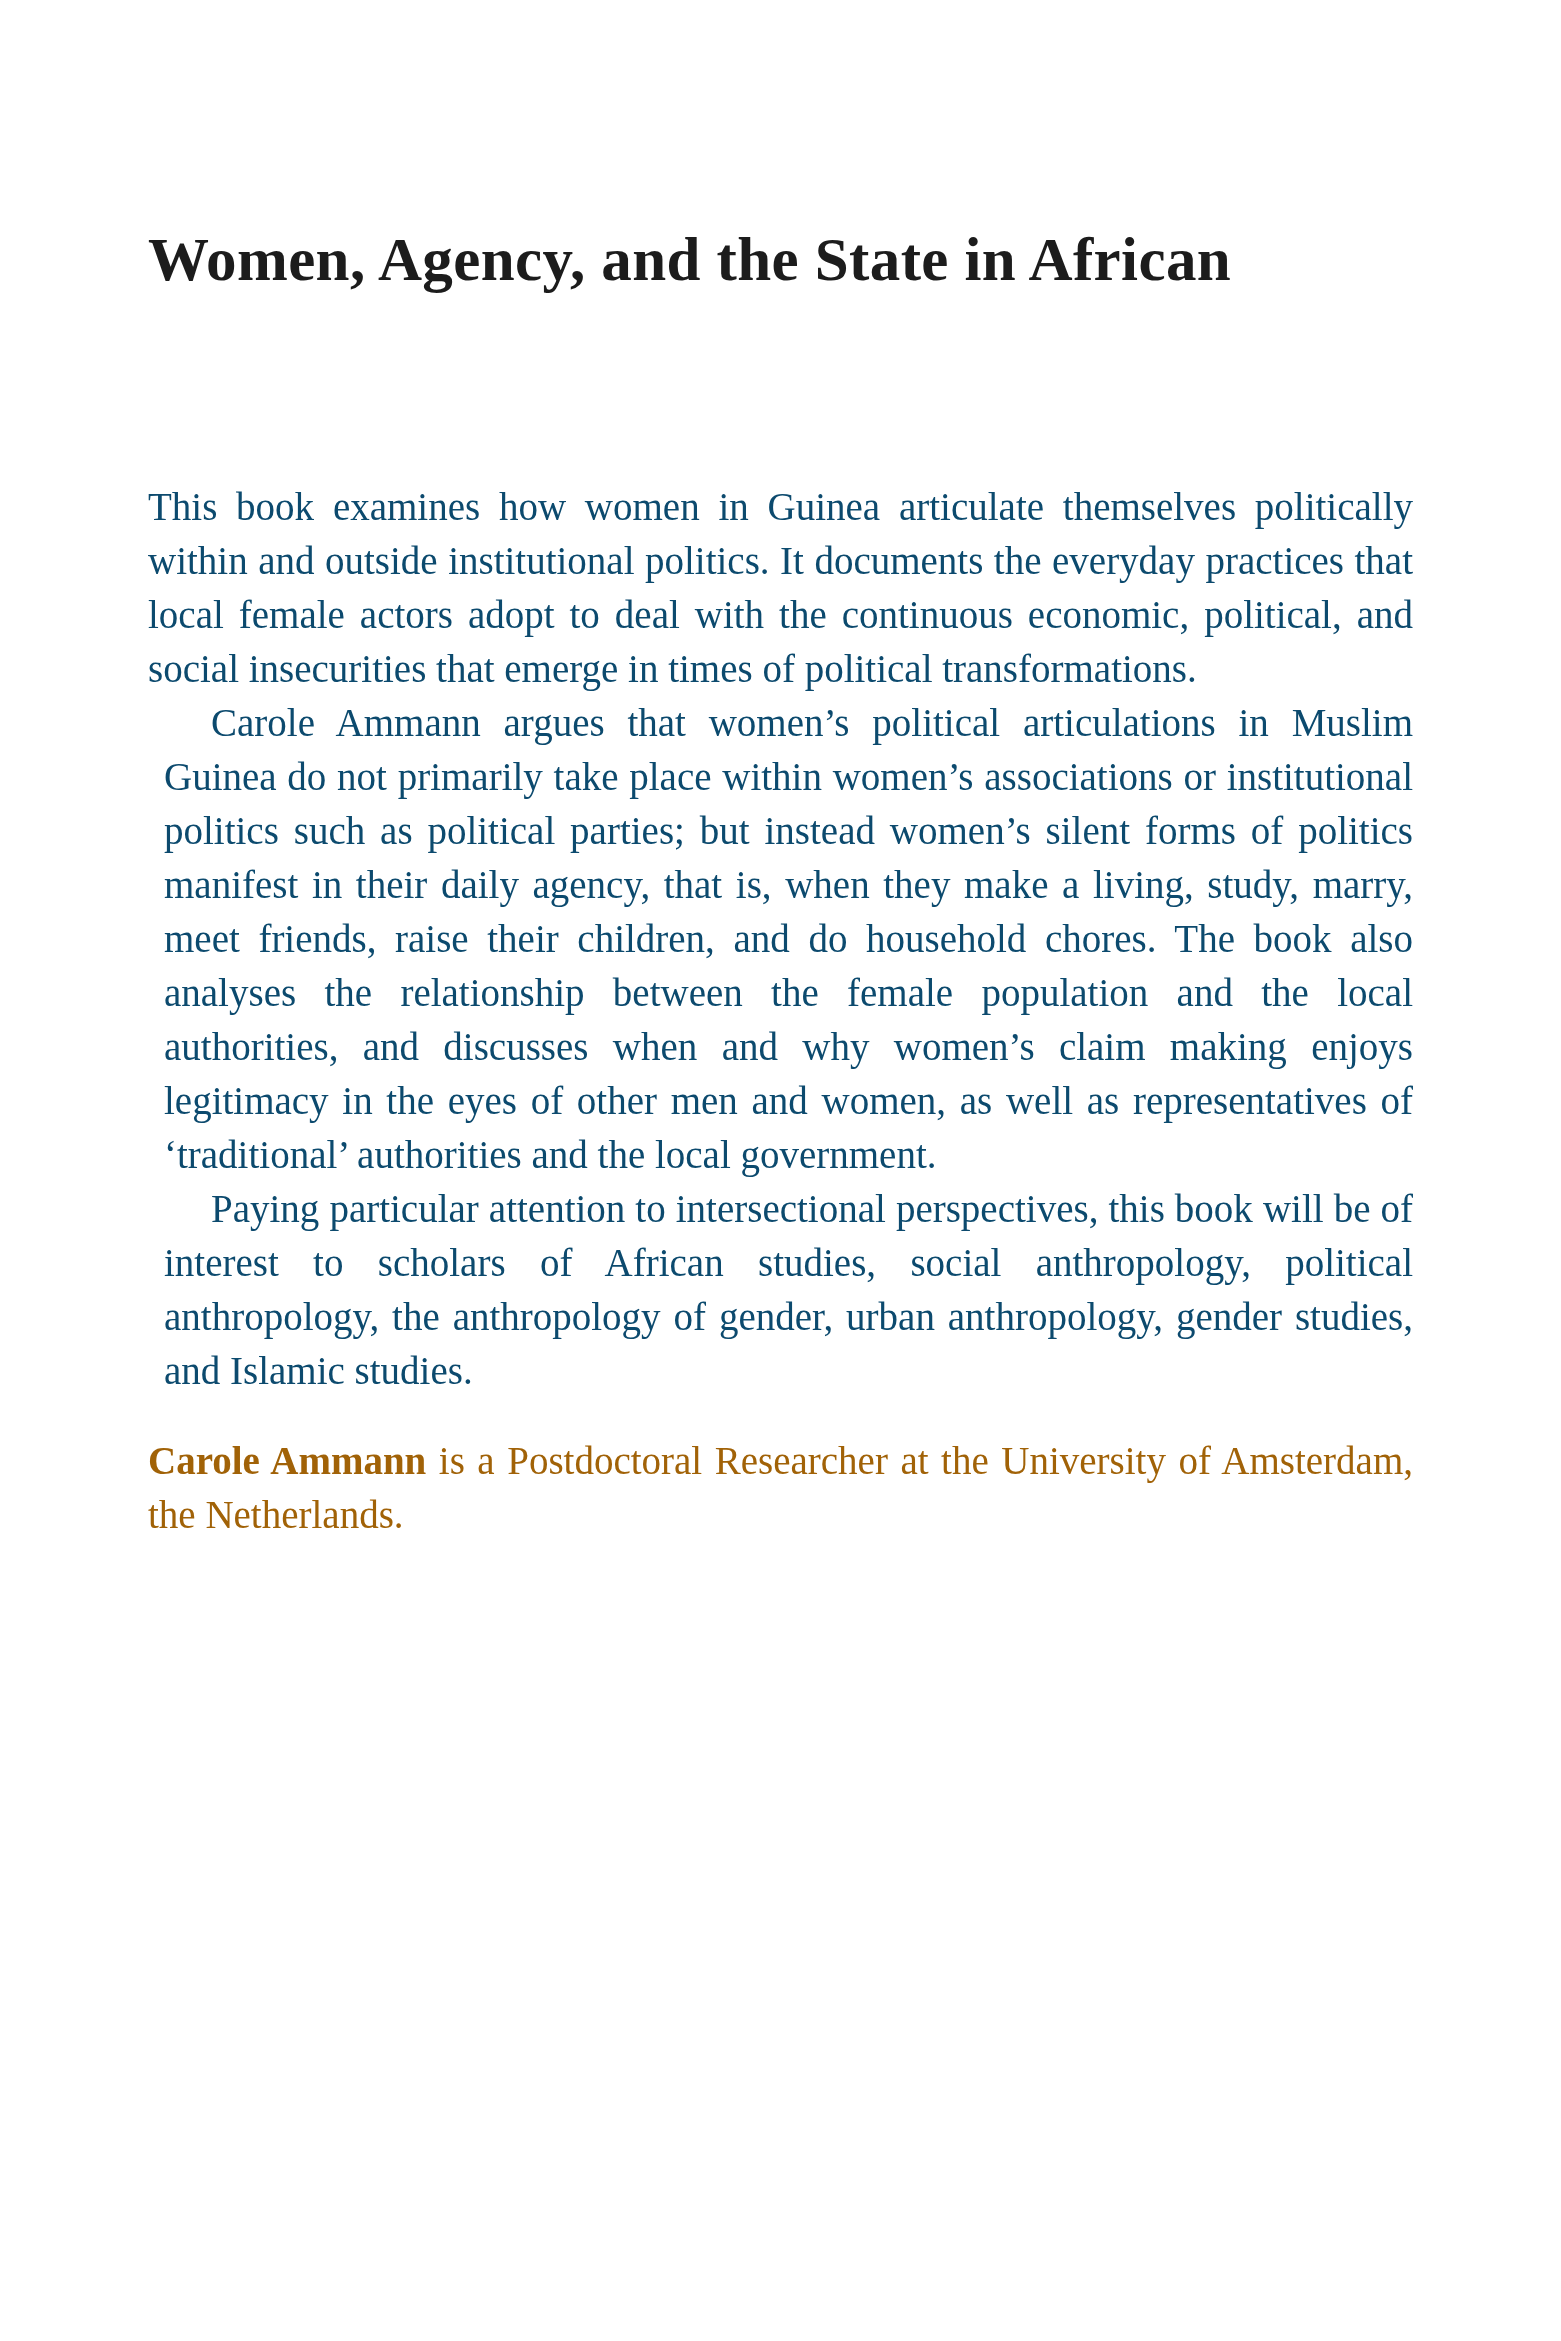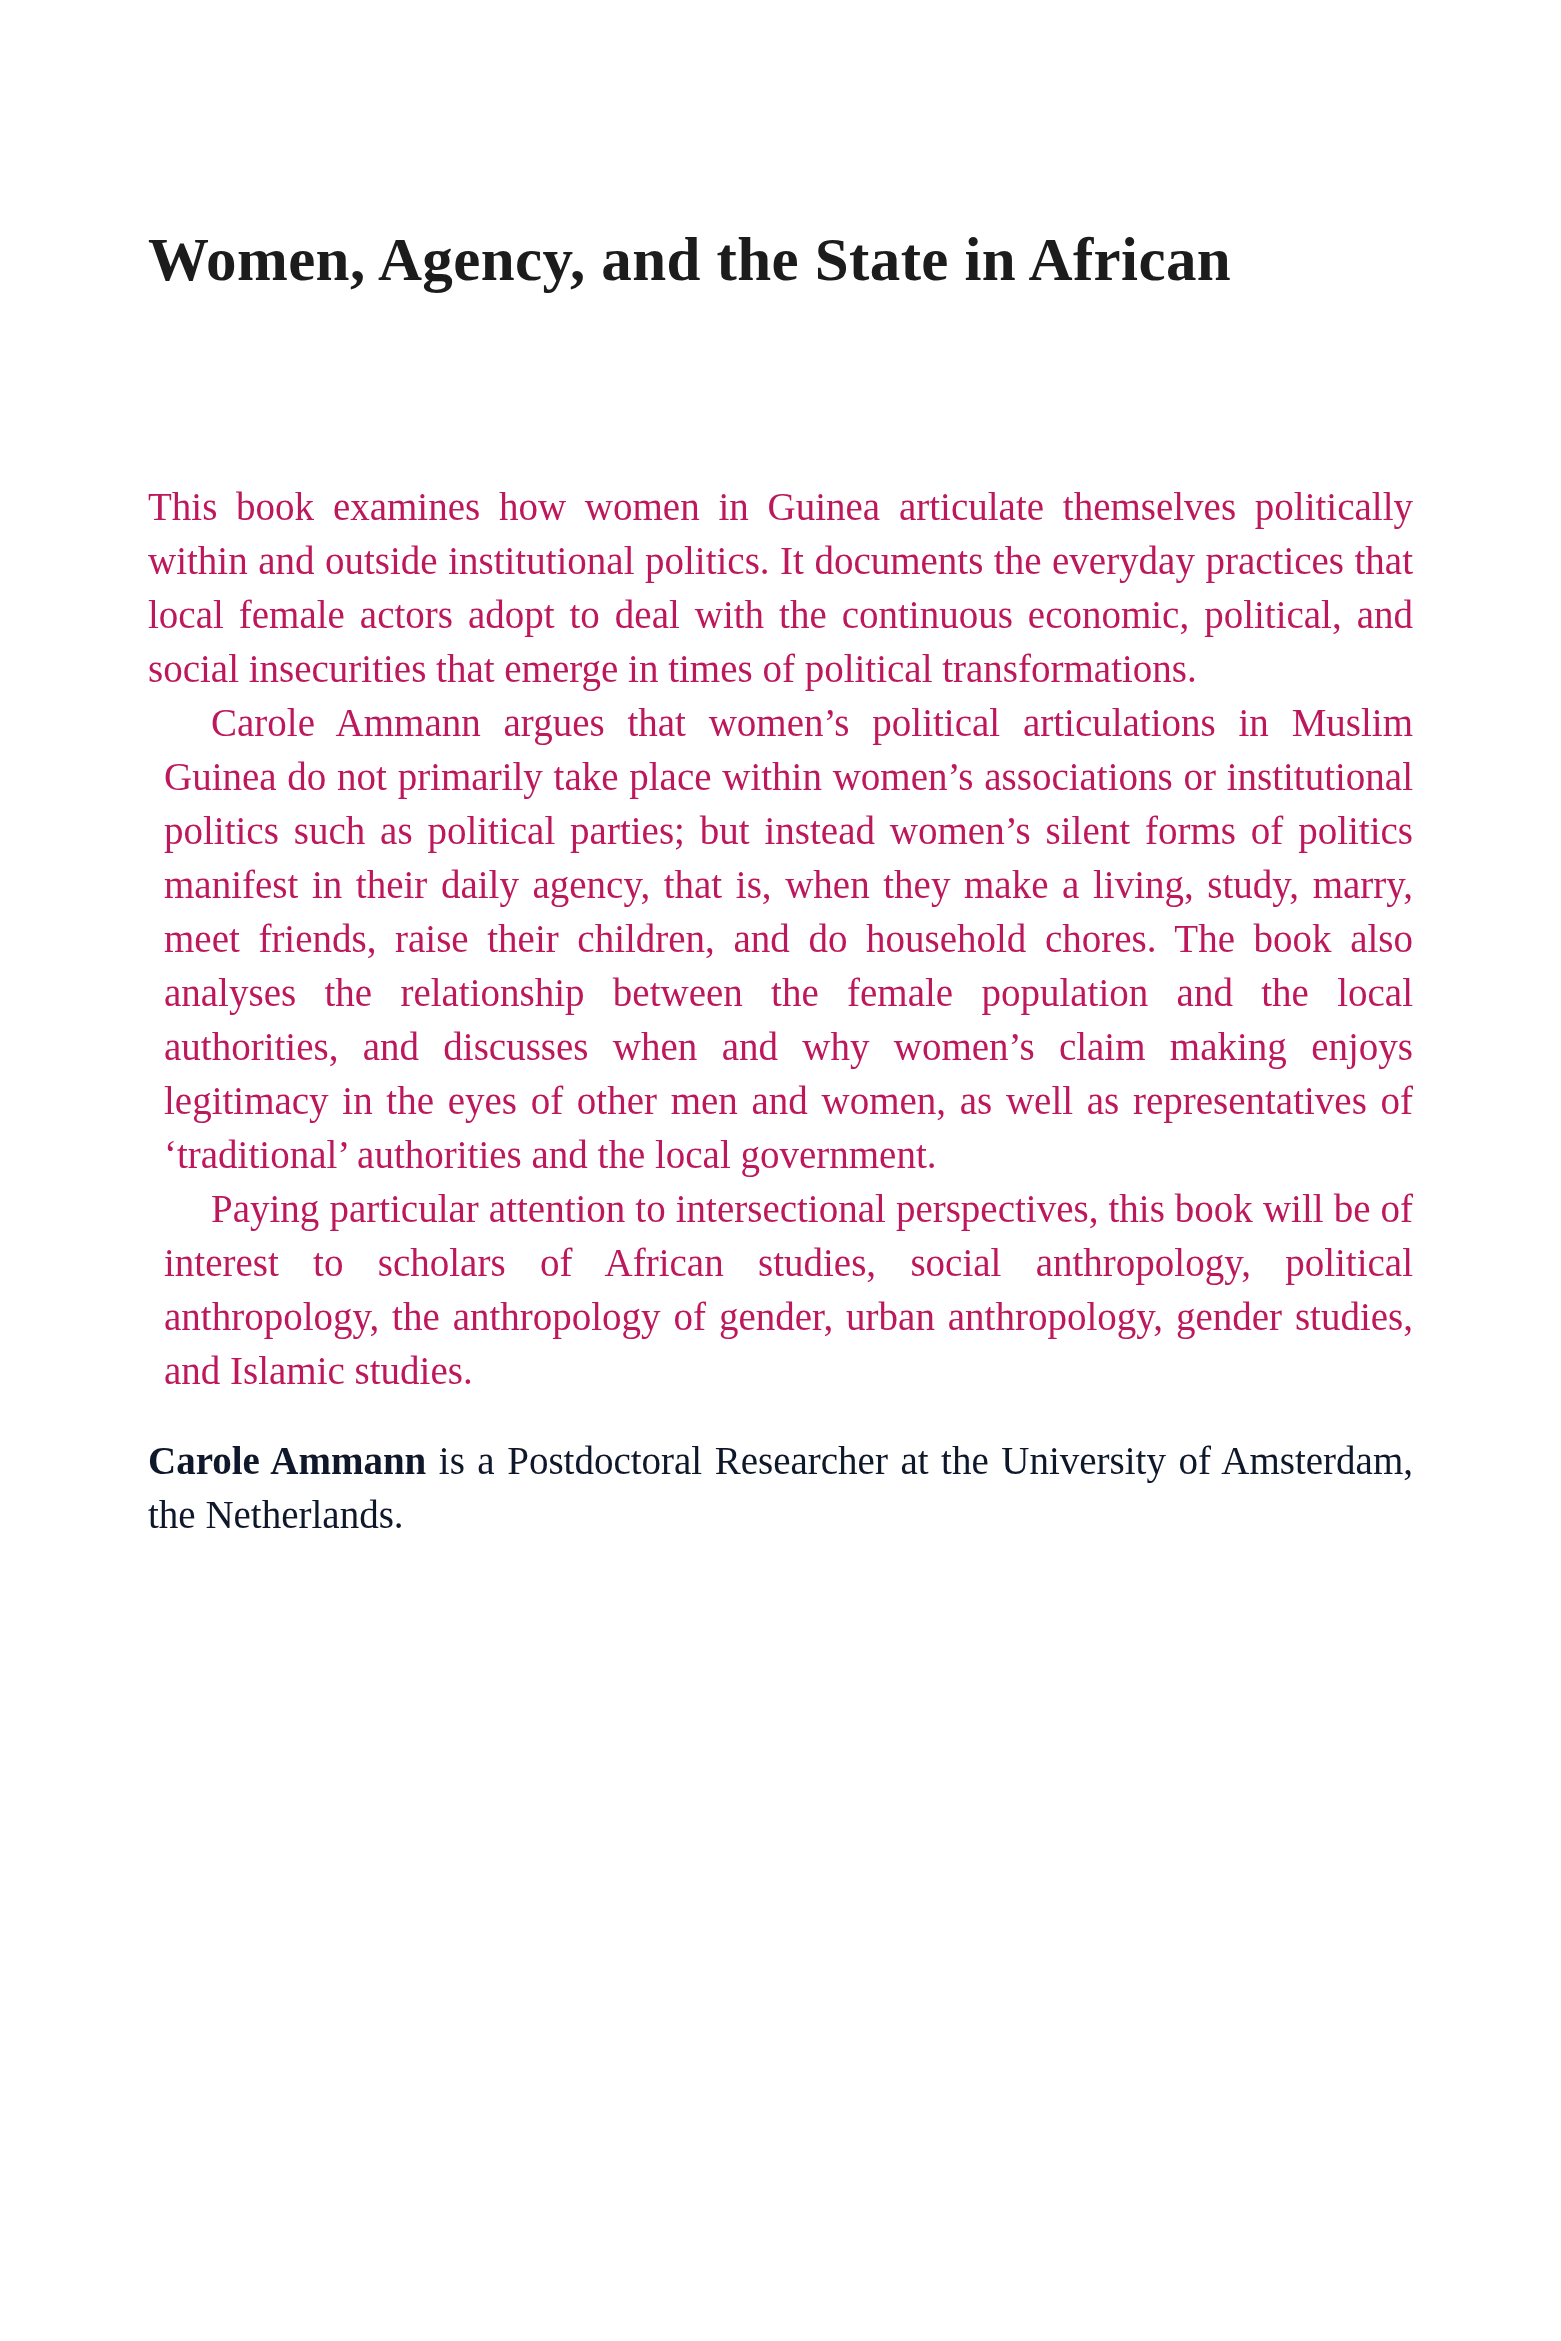--- a/index.html
+++ b/index.html
@@ -29,33 +29,33 @@
   }
   .description {
     margin-top: 190px;
   }
   .description p {
     margin: 0;
     font-size: 39px;
     line-height: 54px;
     text-align: justify;
     hyphens: none;
-    color: #be185d;
+    color: #0c4a6e;
   }
   .description p.indented {
     text-indent: 47px;
     margin-left: 16px;
   }
   .author-bio {
     margin-top: 36px;
     font-size: 39px;
     line-height: 54px;
     text-align: justify;
     hyphens: none;
-    color: #0f172a;
+    color: #a16207;
   }
   .author-bio strong {
     font-weight: bold;
   }
 </style>
 </head>
 <body>
 
 <div class="page">
   <div class="content">

